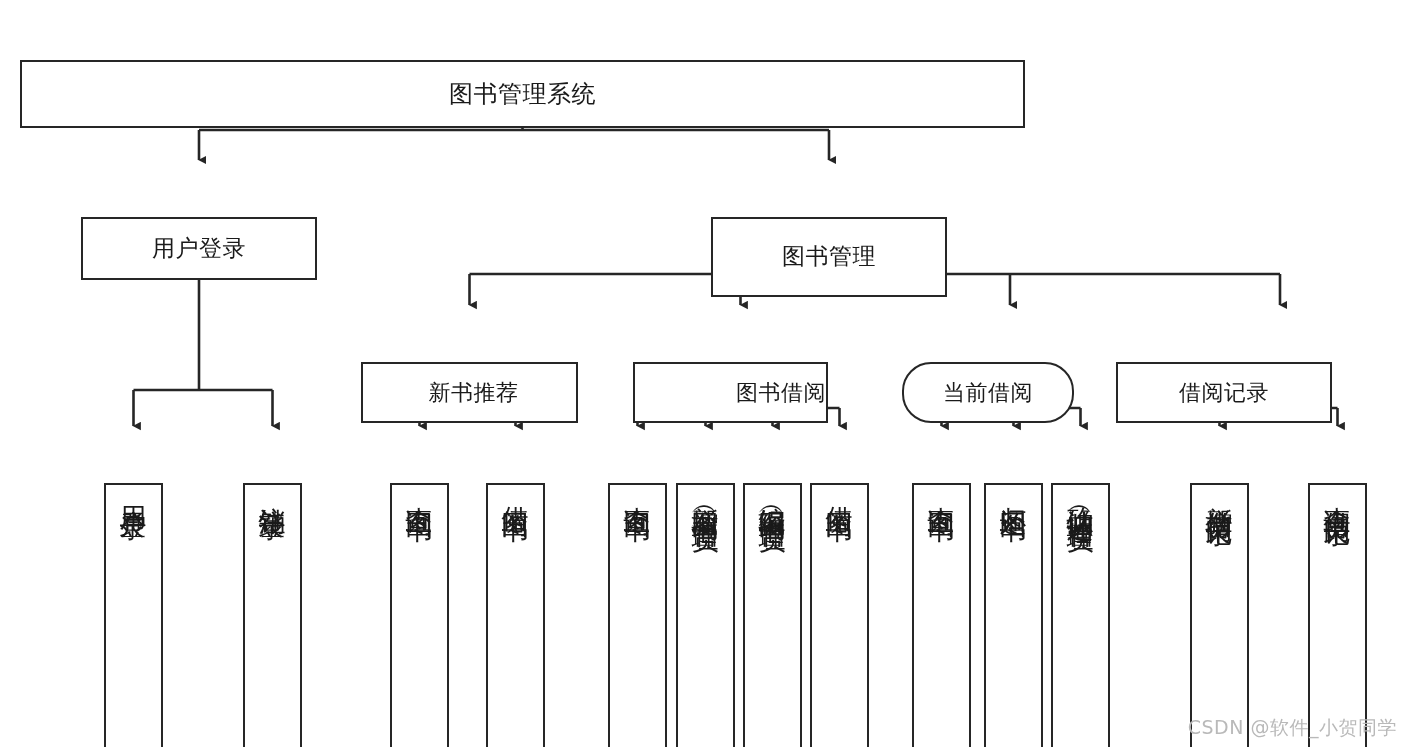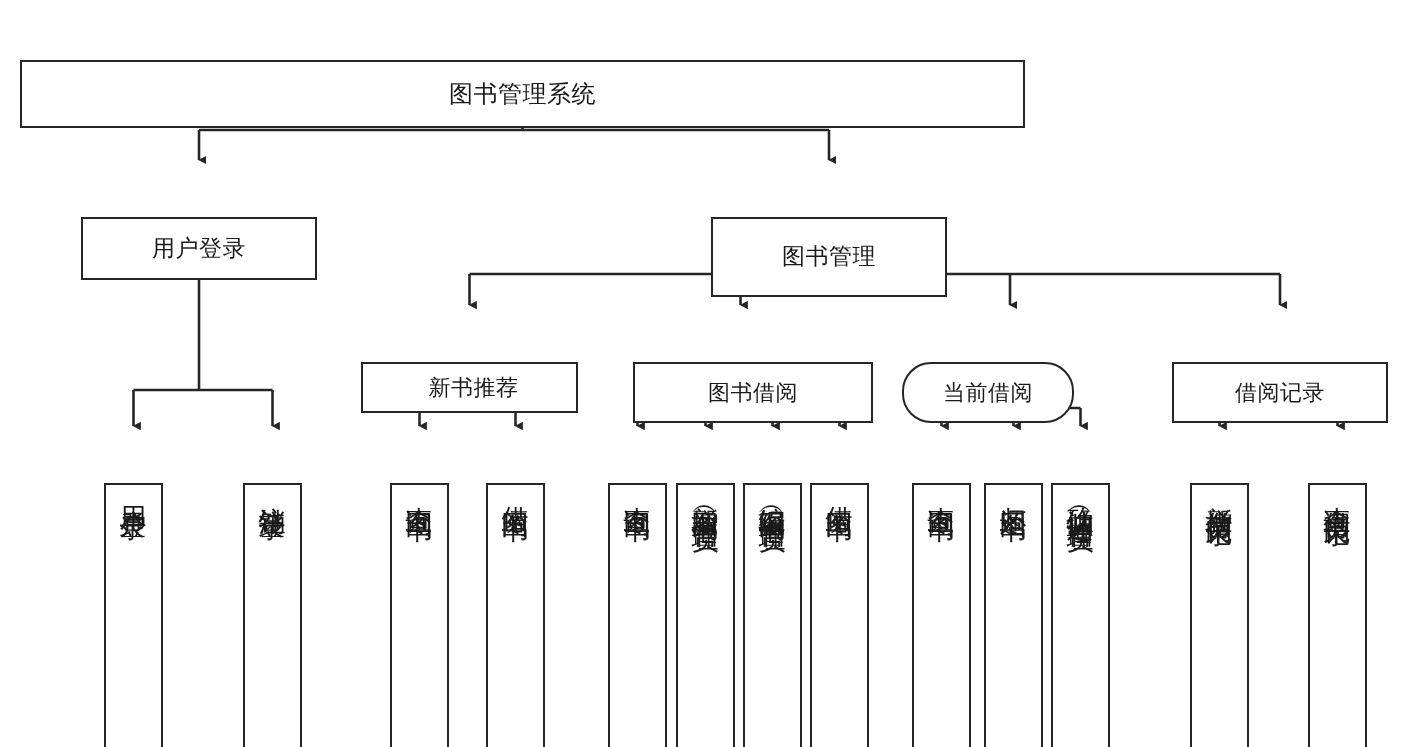--- a/index.html
+++ b/index.html
@@ -124,30 +124,30 @@
   <div id="node-layer">
       <div class="node horizontal level-1" style="left: 20px; top: 12px; width: 1005px; height: 68px;">
         <span class="node-label">图书管理系统</span>
       </div>
       <div class="node horizontal level-2" style="left: 81px; top: 169px; width: 236px; height: 63px;">
         <span class="node-label">用户登录</span>
       </div>
       <div class="node horizontal level-2" style="left: 711px; top: 169px; width: 236px; height: 80px;">
         <span class="node-label">图书管理</span>
       </div>
-      <div class="node horizontal level-3" style="left: 361px; top: 314px; width: 217px; height: 51px; padding-left: 8px;">
+      <div class="node horizontal level-3" style="left: 361px; top: 314px; width: 217px; height: 61px; padding-left: 8px;">
         <span class="node-label">新书推荐</span>
       </div>
-      <div class="node horizontal level-3" style="left: 633px; top: 314px; width: 240px; height: 61px;">
+      <div class="node horizontal level-3" style="left: 633px; top: 314px; width: 195px; height: 61px; justify-content: flex-end;">
         <span class="node-label">图书借阅</span>
       </div>
       <div class="node horizontal level-3" style="left: 902px; top: 314px; width: 172px; height: 61px; border-radius: 29px;">
         <span class="node-label">当前借阅</span>
       </div>
-      <div class="node horizontal level-3" style="left: 1172px; top: 314px; width: 216px; height: 61px;">
+      <div class="node horizontal level-3" style="left: 1116px; top: 314px; width: 216px; height: 61px;">
         <span class="node-label">借阅记录</span>
       </div>
       <div class="node vertical level-4" style="left: 104px; top: 435px; width: 59px; height: 298px;">
         <span class="node-label">用户登录</span>
       </div>
       <div class="node vertical level-4" style="left: 243px; top: 435px; width: 59px; height: 298px;">
         <span class="node-label">注销登录</span>
       </div>
       <div class="node vertical level-4" style="left: 390px; top: 435px; width: 59px; height: 298px;">
         <span class="node-label">查询图书</span>
@@ -177,13 +177,14 @@
         <span class="node-label">确认归还（管理员）</span>
       </div>
       <div class="node vertical level-4" style="left: 1190px; top: 435px; width: 59px; height: 298px;">
         <span class="node-label">新增借阅记录</span>
       </div>
       <div class="node vertical level-4" style="left: 1308px; top: 435px; width: 59px; height: 298px;">
         <span class="node-label">查询借阅记录</span>
       </div>
     </div>
 
+  <div class="watermark">CSDN @软件_小贺同学</div>
 </div>
 
 </body></html>

